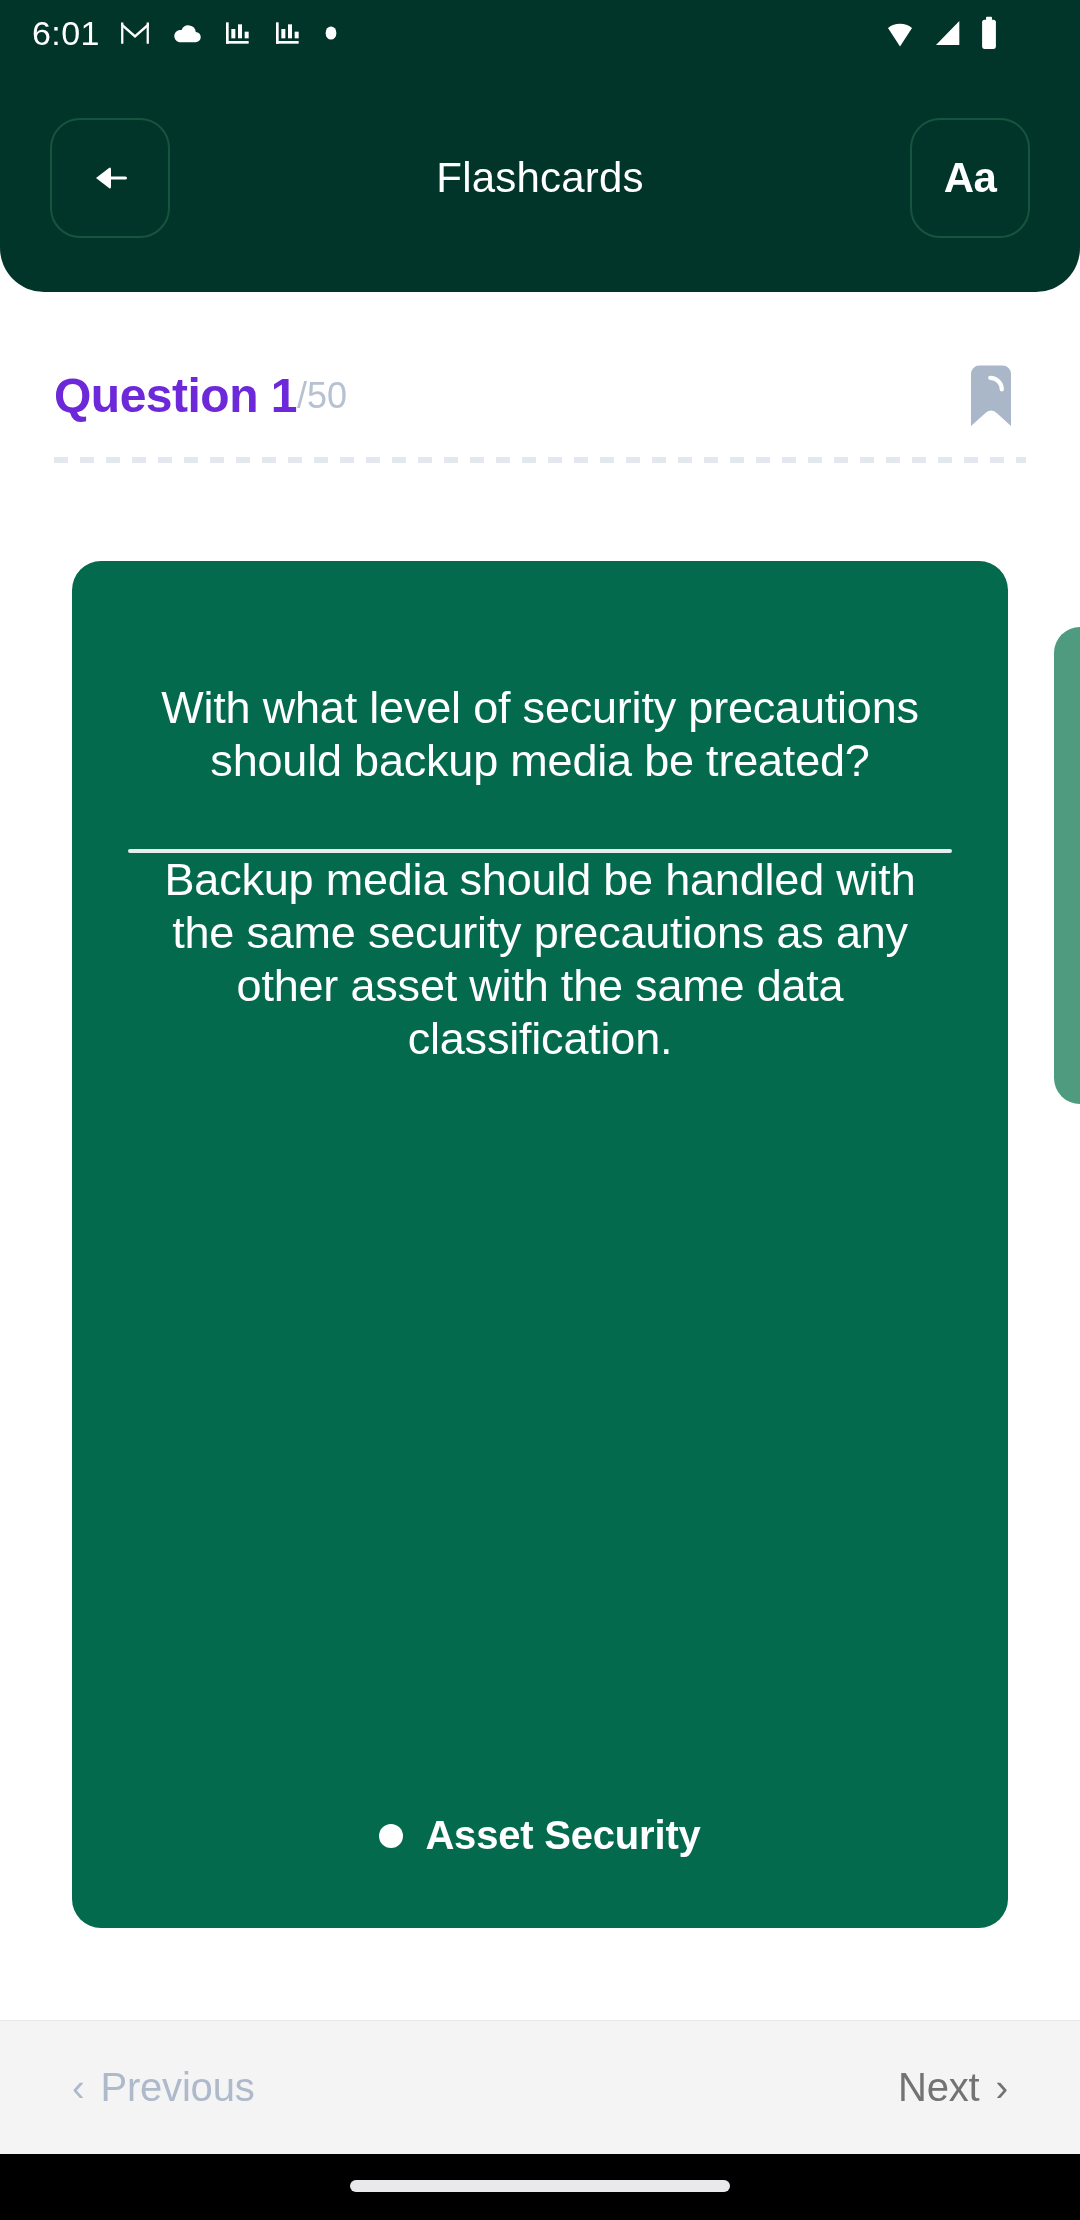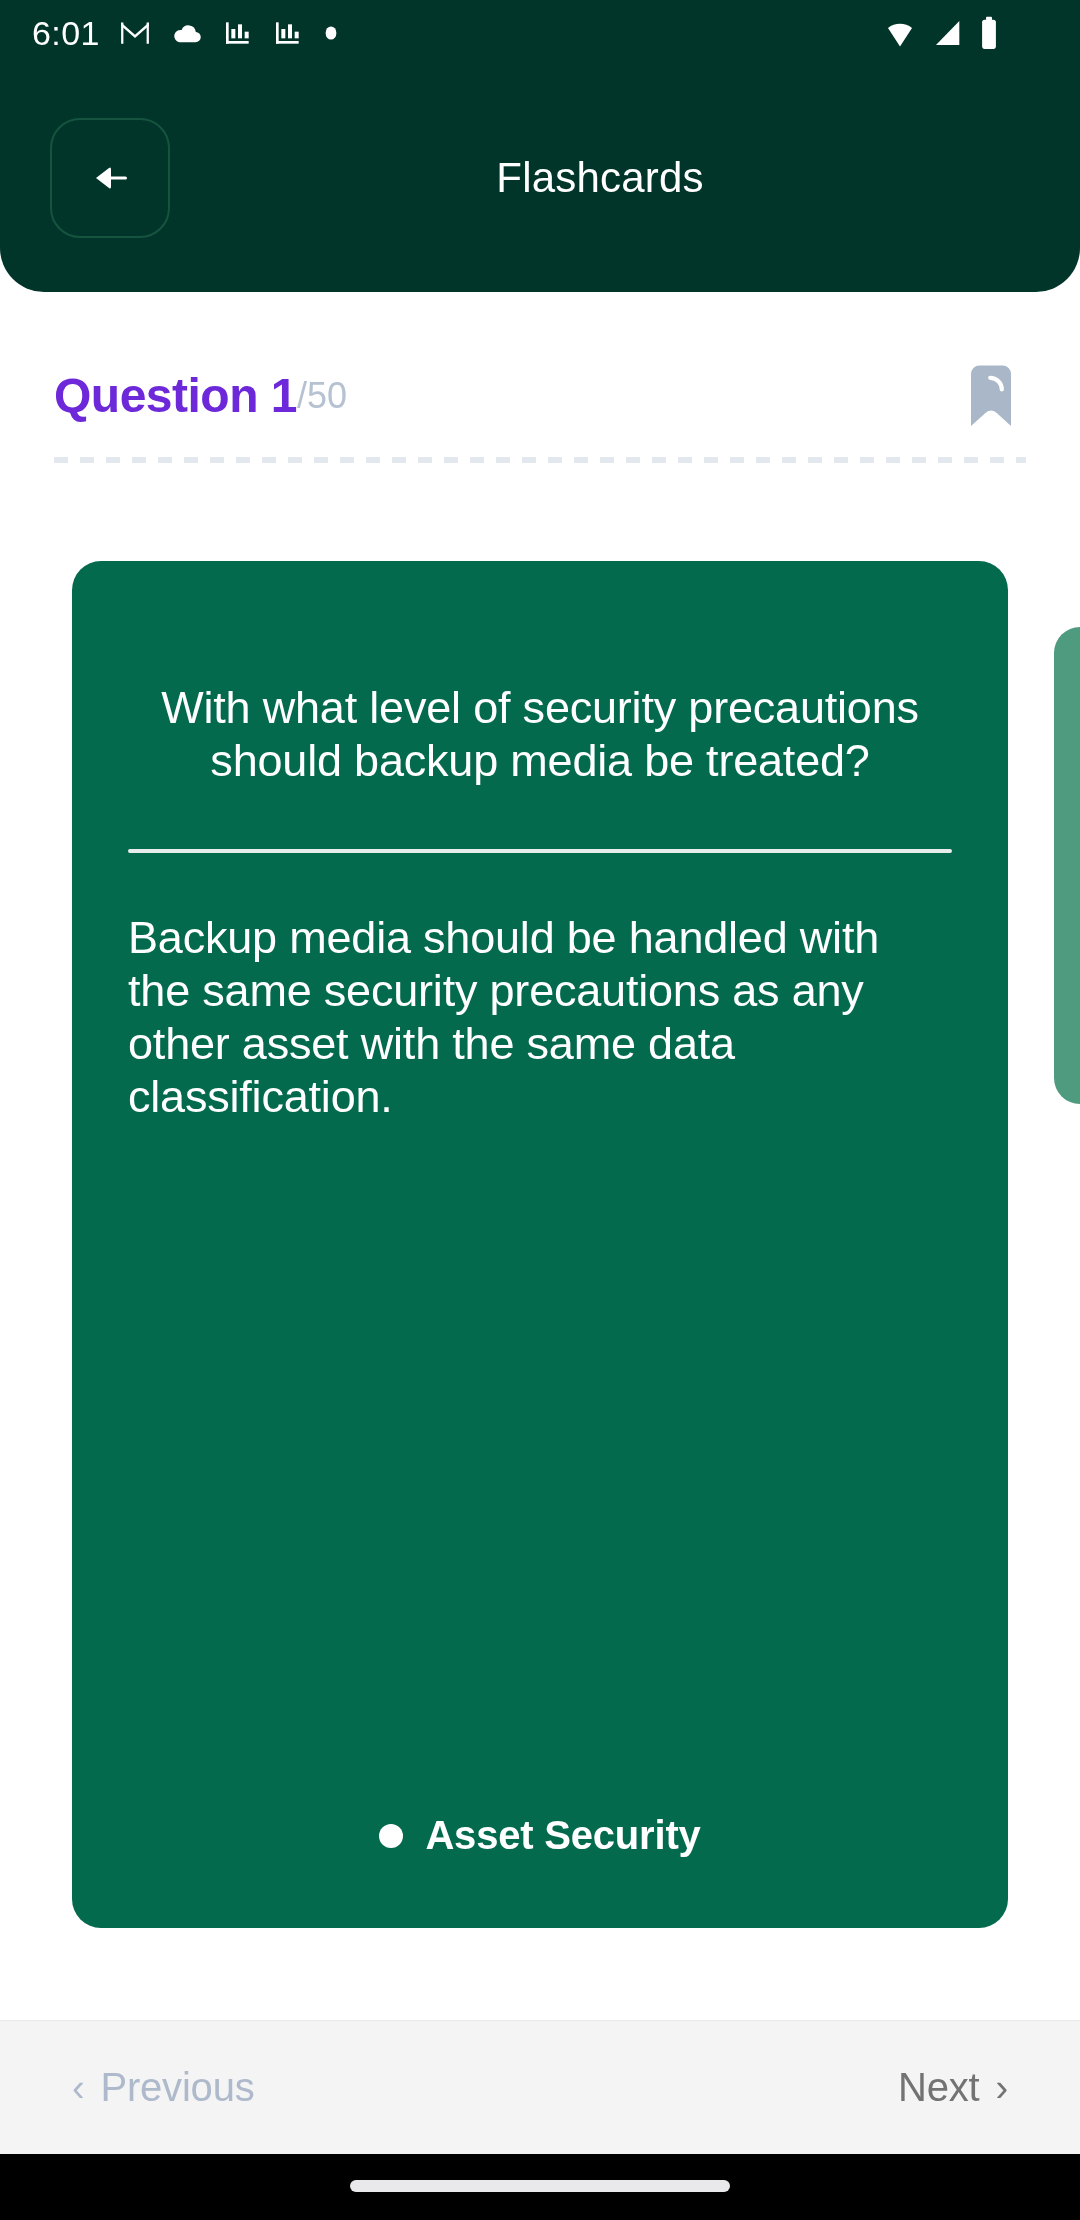--- a/index.html
+++ b/index.html
@@ -178,25 +178,24 @@
     letter-spacing: -0.2px;
   }
   .card-rule {
     margin: 62px auto 0 auto;
     width: 824px;
     height: 4px;
     background: #E7EDEA;
     border-radius: 2px;
   }
   .card-answer {
-    margin-top: 58px;
     color: #ffffff;
     font-size: 45px;
     line-height: 1.18;
-    text-align: left;
+    text-align: center;
     font-weight: 400;
     letter-spacing: -0.2px;
   }
   .card-tag {
     margin-top: auto;
     display: flex;
     align-items: center;
     justify-content: center;
     gap: 22px;
     padding-bottom: 18px;
@@ -272,20 +271,23 @@
 
     <div class="icon-btn">
       <svg width="56" height="56" viewBox="0 0 56 56">
         <path d="M14 28 L27 18 Q29 16.5 29 19.5 L29 36.5 Q29 39.5 27 38 Z" fill="#ffffff"></path>
         <rect x="27" y="26.4" width="18" height="3.2" rx="1.6" fill="#ffffff"></rect>
       </svg>
     </div>
 
     <div class="header-title">Flashcards</div>
 
+    <div class="icon-btn">
+      <span class="aa-label">Aa</span>
+    </div>
 
   </div>
 </div>
 
 <div class="status-bar">
   <div class="status-left">
     <span class="status-time">6:01</span>
 
     <svg class="si" width="34" height="34" viewBox="0 0 24 24">
       <path d="M2.2 4.5 h1.6 v15 h-1.6z M20.2 4.5 h1.6 v15 h-1.6z" fill="#ffffff"></path>

